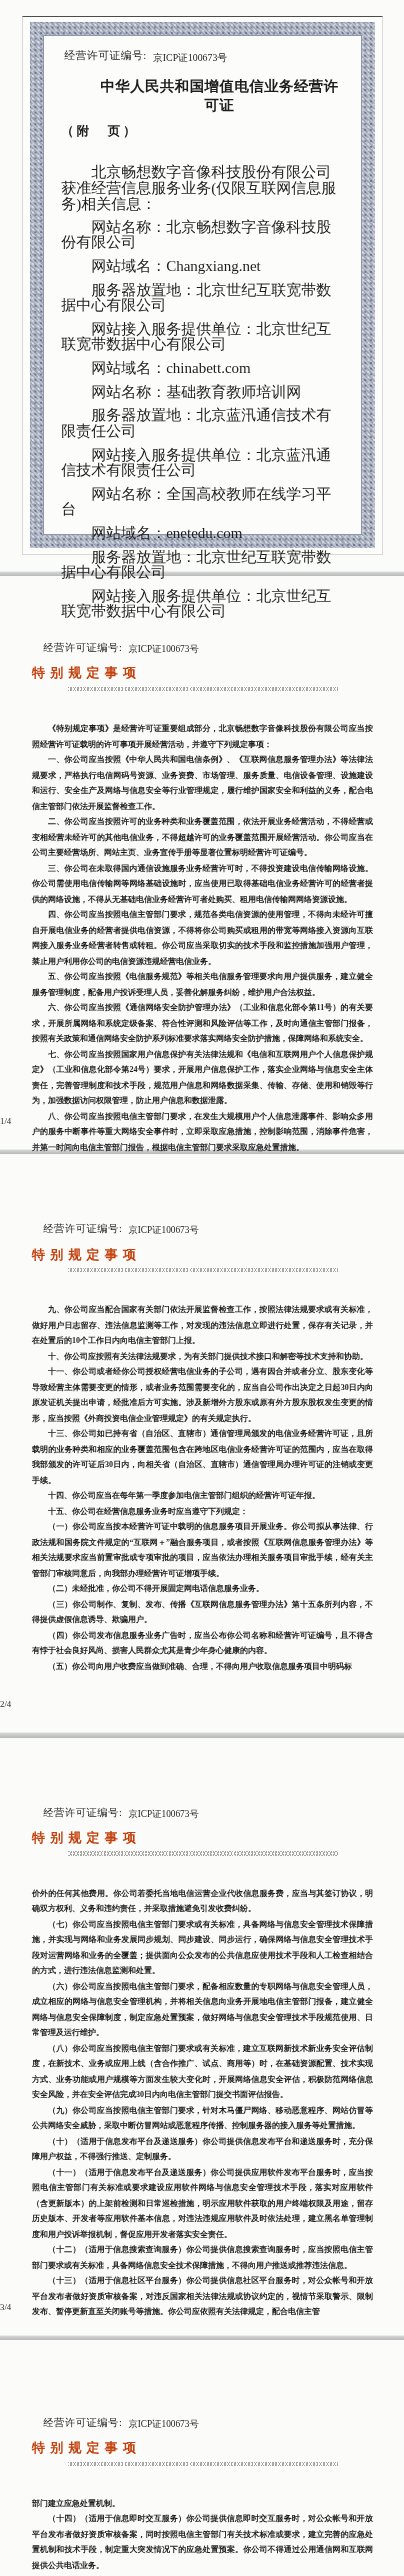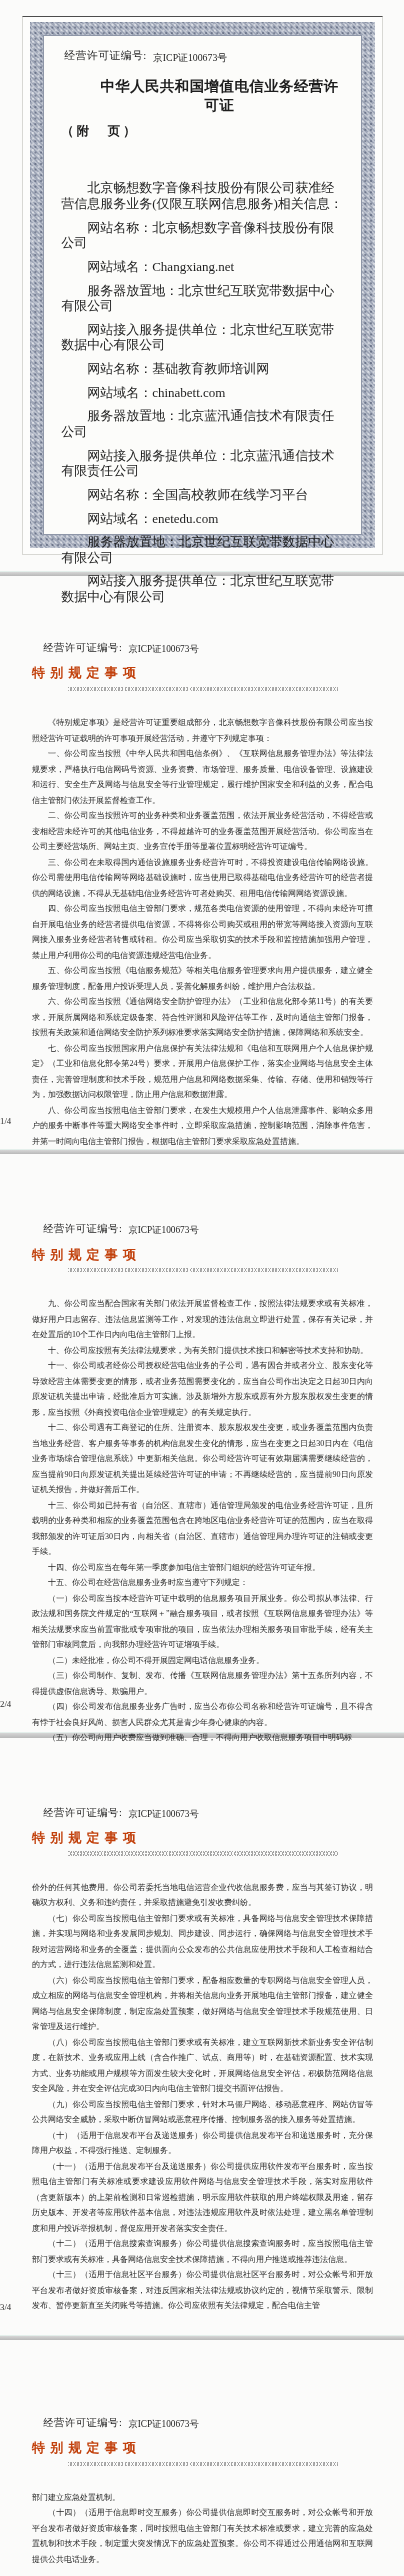--- a/index.html
+++ b/index.html
@@ -31,41 +31,41 @@
   }
   .cert-inner {
     height:100%; box-sizing:border-box; background:#fcfcfa;
     border:1px solid #8e96a7; padding:13.4px 17.5px 5.2px;
   }
   .cert-head { display:flex; align-items:flex-end; gap:6.2px; padding-left:3.1px; }
   .cert-head .lbl { font-size:10.8px; letter-spacing:0.5px; }
   .cert-head .val { font-size:9.8px; transform:translateY(1.5px); }
   .cert-title { margin-top:14.4px; text-align:center; font-size:14.4px; font-weight:bold; letter-spacing:0.5px;margin-left:34px; }
   .cert-subtitle { margin-top:7.2px; text-align:left; font-size:12.4px; font-weight:bold; letter-spacing:3.1px; }
-  .cert-body { margin-top:40px; font-size:13px; }
+  .cert-body { margin-top:24px; font-size:15px; }
   .cert-intro { text-indent:2em; line-height:16px; margin:0 0 3.1px; }
   .cert-line { text-indent:2em; line-height:15.5px; margin:8.2px 0 0; }
 
   
   .prov-page { position:relative; box-sizing:border-box; padding:0 32px; }
   .prov-page.h2 { height:573px; padding-top:65px; }
   .prov-page.h3 { height:578px; padding-top:68px; }
   .prov-page.h4 { height:597px; padding-top:68px; }
   .prov-page.h5 { height:534px; padding-top:76px; }
   .prov-head { display:flex; align-items:flex-end; gap:6.2px; padding-left:11.3px; }
   .prov-head .lbl { font-size:10.3px; letter-spacing:0.5px; }
   .prov-head .val { font-size:9.3px; transform:translateY(1px); }
   .prov-title { margin-top:9.3px; text-align:left; font-size:13px; font-weight:bold; letter-spacing:5.2px; color:#c2410c; }
   .wavy {
     width:270px; height:4.1px; margin:4.6px auto 0; opacity:.8;
     background:
       repeating-linear-gradient(115deg, #8d8d8d 0 0.9px, transparent 0.9px 3.1px),
       repeating-linear-gradient(65deg,  #9b9b9b 0 0.9px, transparent 0.9px 3.1px);
   }
-  .prov-body { margin-top:24px; font-size:8px; line-height:15.5px; text-align:justify; }
+  .prov-body { margin-top:30px; font-size:8px; line-height:15.5px; text-align:justify;font-weight:bold; }
   .prov-body p { margin:0; text-indent:2em; }
   .prov-body p.cont { text-indent:0; }
   .page-num { position:absolute; left:0; right:0; bottom:23px; text-align:left; font-size:8.8px; color:#2b2b2b; }
 </style>
 </head>
 <body>
 
 <div class="canvas">
 
   <div class="cert-page">
@@ -77,22 +77,22 @@
             <span class="val">京ICP证100673号</span>
           </div>
           <div class="cert-title">中华人民共和国增值电信业务经营许可证</div>
           <div class="cert-subtitle">（附　页）</div>
           <div class="cert-body">
             <p class="cert-intro">北京畅想数字音像科技股份有限公司获准经营信息服务业务(仅限互联网信息服务)相关信息：</p>
             <p class="cert-line"><span>网站名称：</span><span>北京畅想数字音像科技股份有限公司</span></p>
             <p class="cert-line"><span>网站域名：</span><span>Changxiang.net</span></p>
             <p class="cert-line"><span>服务器放置地：</span><span>北京世纪互联宽带数据中心有限公司</span></p>
             <p class="cert-line"><span>网站接入服务提供单位：</span><span>北京世纪互联宽带数据中心有限公司</span></p>
+            <p class="cert-line"><span>网站域名：</span><span>chinabett.com</span></p>
             <p class="cert-line"><span>网站名称：</span><span>基础教育教师培训网</span></p>
-            <p class="cert-line"><span>网站域名：</span><span>chinabett.com</span></p>
             <p class="cert-line"><span>服务器放置地：</span><span>北京蓝汛通信技术有限责任公司</span></p>
             <p class="cert-line"><span>网站接入服务提供单位：</span><span>北京蓝汛通信技术有限责任公司</span></p>
             <p class="cert-line"><span>网站名称：</span><span>全国高校教师在线学习平台</span></p>
             <p class="cert-line"><span>网站域名：</span><span>enetedu.com</span></p>
             <p class="cert-line"><span>服务器放置地：</span><span>北京世纪互联宽带数据中心有限公司</span></p>
             <p class="cert-line"><span>网站接入服务提供单位：</span><span>北京世纪互联宽带数据中心有限公司</span></p>
           </div>
         </div>
       </div>
     </div>
@@ -127,21 +127,20 @@
     <div class="prov-head">
       <span class="lbl">经营许可证编号:</span>
       <span class="val">京ICP证100673号</span>
     </div>
     <div class="prov-title">特别规定事项</div>
     <div class="wavy"></div>
     <div class="prov-body">
       <p>九、你公司应当配合国家有关部门依法开展监督检查工作，按照法律法规要求或有关标准，做好用户日志留存、违法信息监测等工作，对发现的违法信息立即进行处置，保存有关记录，并在处置后的10个工作日内向电信主管部门上报。</p>
       <p>十、你公司应按照有关法律法规要求，为有关部门提供技术接口和解密等技术支持和协助。</p>
       <p>十一、你公司或者经你公司授权经营电信业务的子公司，遇有因合并或者分立、股东变化等导致经营主体需要变更的情形，或者业务范围需要变化的，应当自公司作出决定之日起30日内向原发证机关提出申请，经批准后方可实施。涉及新增外方股东或原有外方股东股权发生变更的情形，应当按照《外商投资电信企业管理规定》的有关规定执行。</p>
-      <p>十二、你公司遇有工商登记的住所、注册资本、股东股权发生变更，或业务覆盖范围内负责当地业务经营、客户服务等事务的机构信息发生变化的情形，应当在变更之日起30日内在《电信业务市场综合管理信息系统》中更新相关信息。你公司经营许可证有效期届满需要继续经营的，应当提前90日向原发证机关提出延续经营许可证的申请；不再继续经营的，应当提前90日向原发证机关报告，并做好善后工作。</p>
       <p>十三、你公司如已持有省（自治区、直辖市）通信管理局颁发的电信业务经营许可证，且所载明的业务种类和相应的业务覆盖范围包含在跨地区电信业务经营许可证的范围内，应当在取得我部颁发的许可证后30日内，向相关省（自治区、直辖市）通信管理局办理许可证的注销或变更手续。</p>
       <p>十四、你公司应当在每年第一季度参加电信主管部门组织的经营许可证年报。</p>
       <p>十五、你公司在经营信息服务业务时应当遵守下列规定：</p>
       <p>（一）你公司应当按本经营许可证中载明的信息服务项目开展业务。你公司拟从事法律、行政法规和国务院文件规定的“互联网＋”融合服务项目，或者按照《互联网信息服务管理办法》等相关法规要求应当前置审批或专项审批的项目，应当依法办理相关服务项目审批手续，经有关主管部门审核同意后，向我部办理经营许可证增项手续。</p>
       <p>（二）未经批准，你公司不得开展固定网电话信息服务业务。</p>
       <p>（三）你公司制作、复制、发布、传播《互联网信息服务管理办法》第十五条所列内容，不得提供虚假信息诱导、欺骗用户。</p>
       <p>（四）你公司发布信息服务业务广告时，应当公布你公司名称和经营许可证编号，且不得含有悖于社会良好风尚、损害人民群众尤其是青少年身心健康的内容。</p>
       <p>（五）你公司向用户收费应当做到准确、合理，不得向用户收取信息服务项目中明码标</p>
     </div>
     <div class="page-num">2/4</div>

